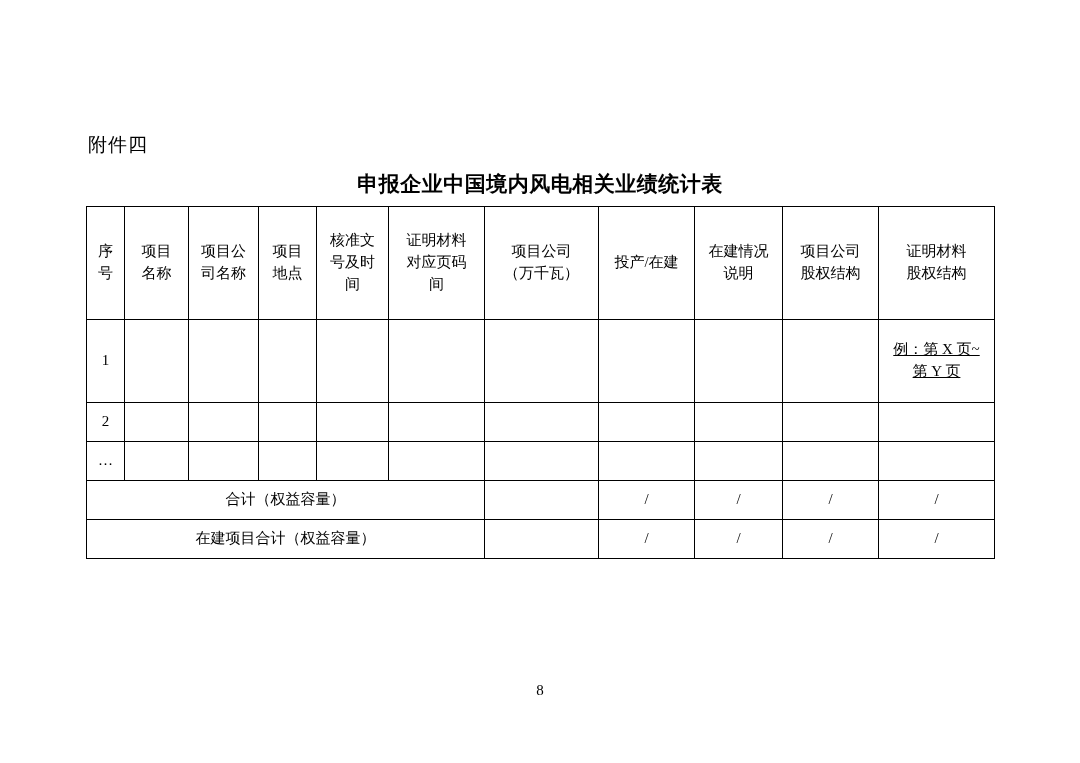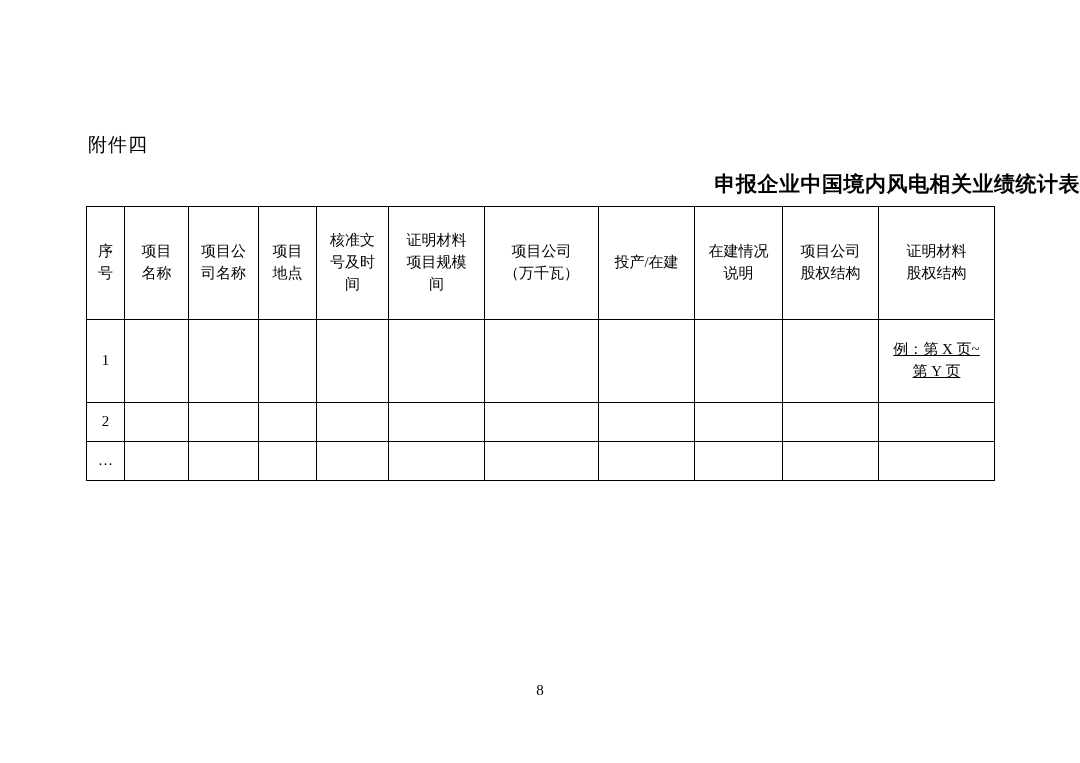--- a/index.html
+++ b/index.html
@@ -27,21 +27,21 @@
     left: 88px;
     top: 132px;
     font-size: 19px;
     letter-spacing: 1px;
   }
   .doc-title {
     position: absolute;
     left: 0;
     top: 170px;
     width: 1080px;
-    text-align: right;
+    text-align: center;
     font-size: 21px;
     font-weight: bold;
     letter-spacing: 0.5px;
   }
   .table-wrap {
     position: absolute;
     left: 86px;
     top: 206px;
     width: 908px;
   }
@@ -161,21 +161,21 @@
             <span>项目</span>
             <span>地点</span>
           </td>
           <td class="hdr-cell">
             <span>核准文</span>
             <span>号及时</span>
             <span>间</span>
           </td>
           <td class="hdr-cell">
             <span>证明材料</span>
-            <span>项目规模</span>
+            <span>对应页码</span>
             <span>间</span>
           </td>
           <td class="hdr-cell">
             <span>项目公司</span>
             <span>（万千瓦）</span>
           </td>
           <td class="hdr-cell">
             <span>投产/在建</span>
           </td>
           <td class="hdr-cell">
@@ -232,22 +232,38 @@
           <td></td>
           <td></td>
           <td></td>
           <td></td>
           <td></td>
           <td></td>
           <td></td>
           <td></td>
         </tr>
 
-
-
+        <tr>
+          <td class="total-label" colspan="6">合计（权益容量）</td>
+          <td></td>
+          <td class="slash">/</td>
+          <td class="slash">/</td>
+          <td class="slash">/</td>
+          <td class="slash">/</td>
+        </tr>
+
+
+        <tr>
+          <td class="total-label" colspan="6">在建项目合计（权益容量）</td>
+          <td></td>
+          <td class="slash">/</td>
+          <td class="slash">/</td>
+          <td class="slash">/</td>
+          <td class="slash">/</td>
+        </tr>
 
       </tbody>
     </table>
   </div>
 
   <div class="page-number">8</div>
 
 </div>
 
 </body></html>

